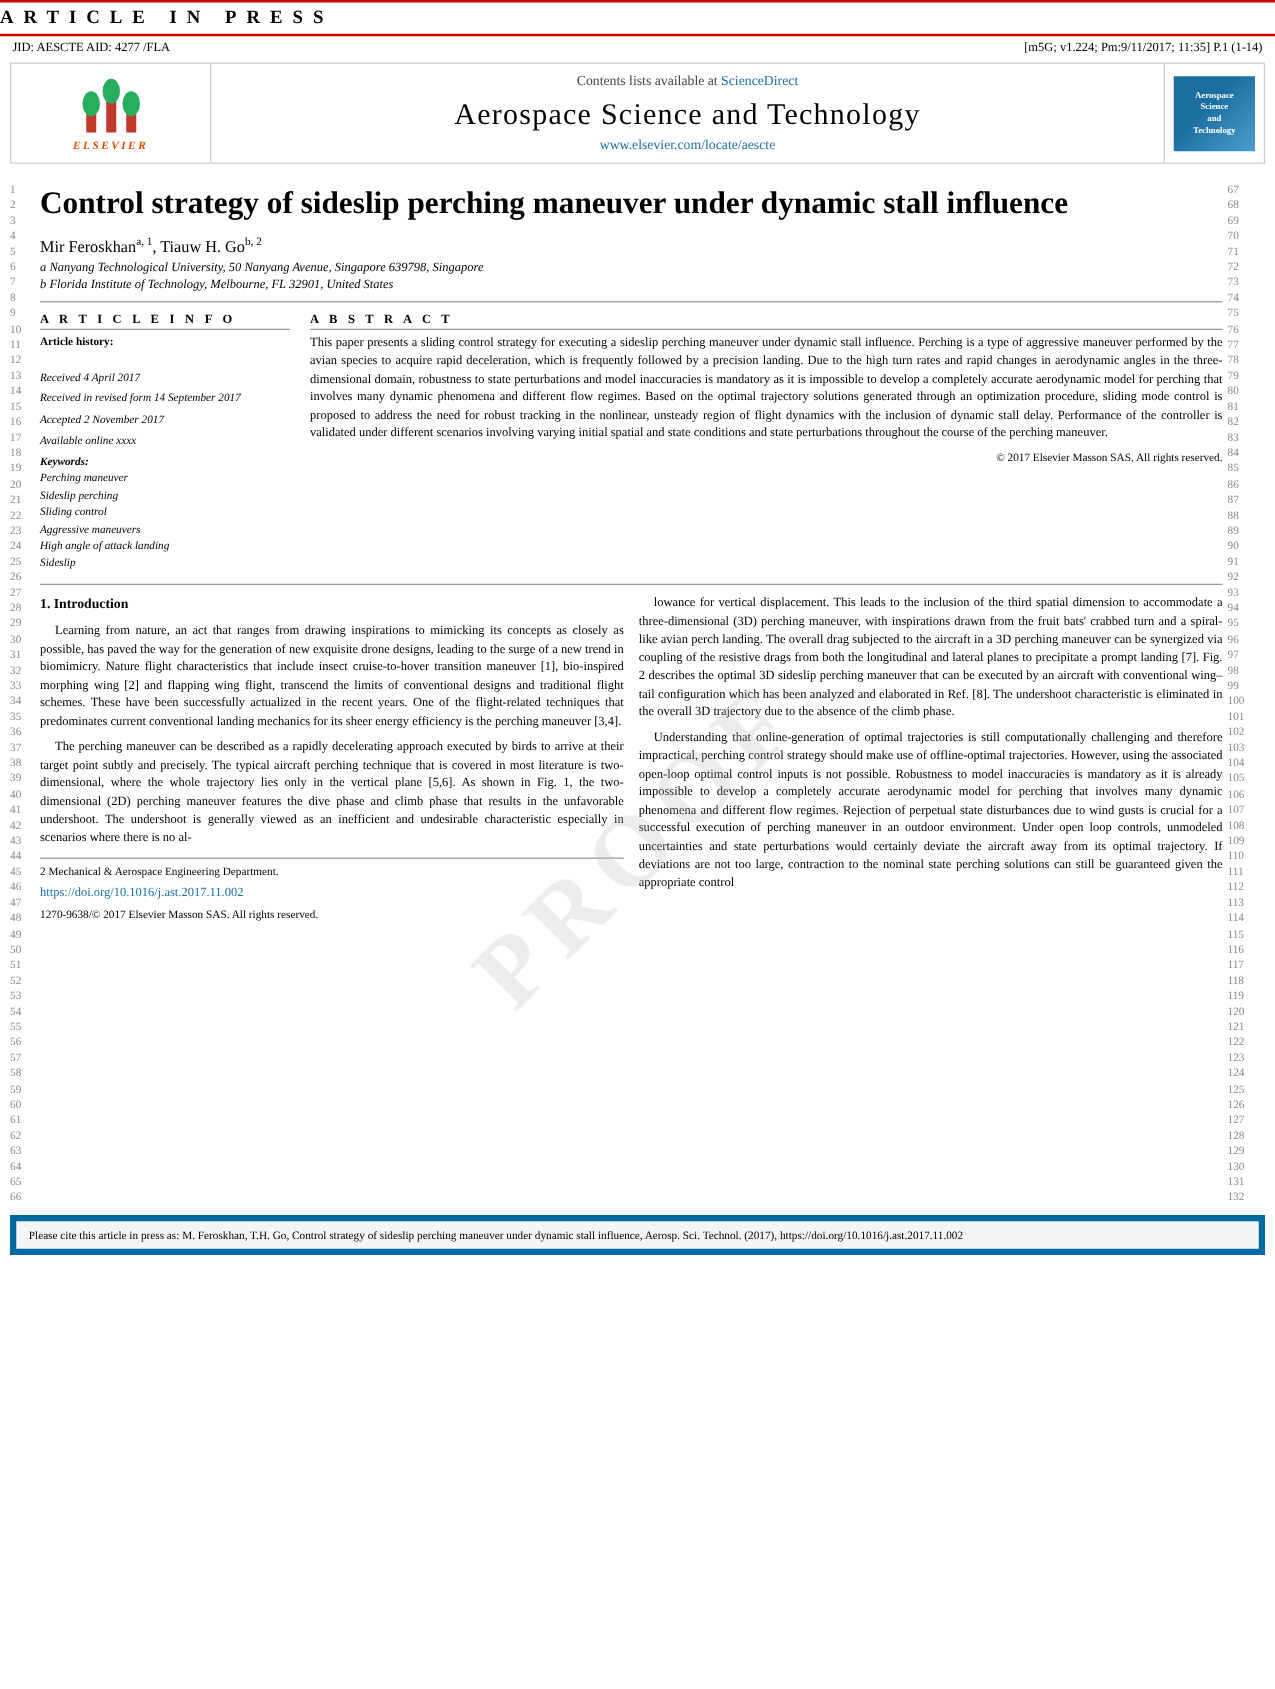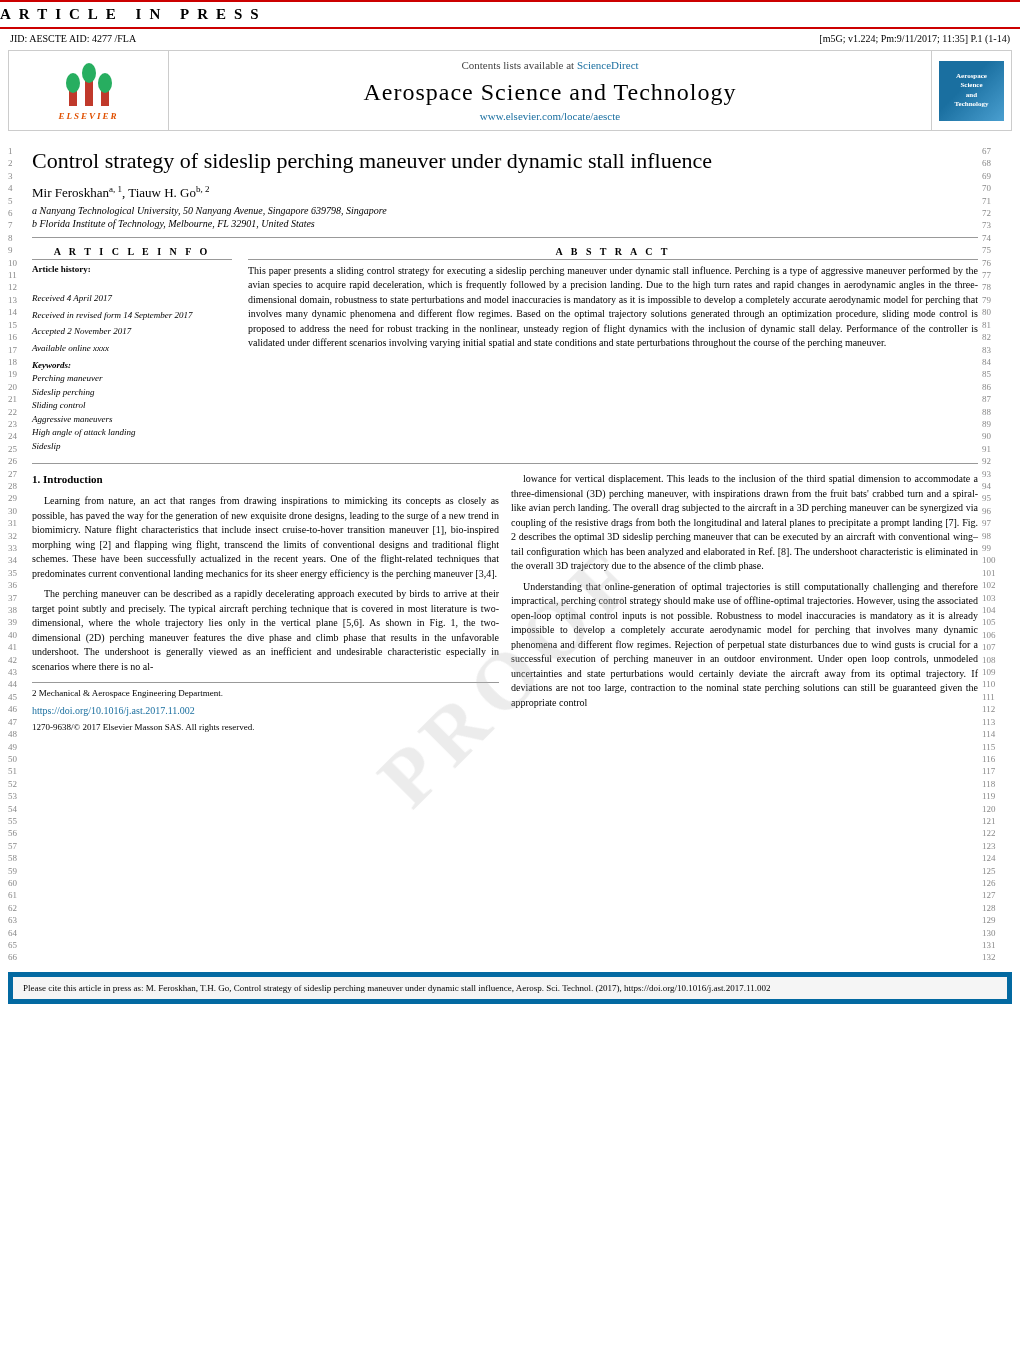--- a/index.html
+++ b/index.html
@@ -153,22 +153,22 @@
       flex-shrink: 0;
     }
 
     .main-content {
       flex: 1;
       padding: 0 4px;
     }
 
     
     .article-title {
-      font-size: 22px;
-      font-weight: normal;
+      font-size: 25px;
+      font-weight: bold;
       color: #000;
       margin: 12px 0 8px 0;
       line-height: 1.3;
     }
 
     .authors {
       font-size: 13px;
       margin-bottom: 4px;
     }
 
@@ -207,21 +207,20 @@
     }
 
     .section-header-small {
       font-size: 10px;
       font-weight: bold;
       letter-spacing: 3px;
       color: #000;
       margin-bottom: 4px;
       border-bottom: 1px solid #999;
       padding-bottom: 2px;
-      text-align: center;
     }
 
     .info-label {
       font-size: 9px;
       font-weight: bold;
       margin-bottom: 18px;
     }
 
     .info-text {
       font-size: 9px;
@@ -481,20 +480,21 @@
           <div>Sideslip perching</div>
           <div>Sliding control</div>
           <div>Aggressive maneuvers</div>
           <div>High angle of attack landing</div>
           <div>Sideslip</div>
         </div>
       </div>
       <div class="abstract-col">
         <div class="section-header-small">A B S T R A C T</div>
         <div class="abstract-text">This paper presents a sliding control strategy for executing a sideslip perching maneuver under dynamic stall influence. Perching is a type of aggressive maneuver performed by the avian species to acquire rapid deceleration, which is frequently followed by a precision landing. Due to the high turn rates and rapid changes in aerodynamic angles in the three-dimensional domain, robustness to state perturbations and model inaccuracies is mandatory as it is impossible to develop a completely accurate aerodynamic model for perching that involves many dynamic phenomena and different flow regimes. Based on the optimal trajectory solutions generated through an optimization procedure, sliding mode control is proposed to address the need for robust tracking in the nonlinear, unsteady region of flight dynamics with the inclusion of dynamic stall delay. Performance of the controller is validated under different scenarios involving varying initial spatial and state conditions and state perturbations throughout the course of the perching maneuver.</div>
+        <div class="copyright-line">© 2017 Elsevier Masson SAS. All rights reserved.</div>
       </div>
     </div>
 
     <hr class="divider-line">
 
     <div class="body-two-col">
       <div class="body-col">
         <div class="section-heading">1.  Introduction</div>
         <div class="body-paragraph">Learning from nature, an act that ranges from drawing inspirations to mimicking its concepts as closely as possible, has paved the way for the generation of new exquisite drone designs, leading to the surge of a new trend in biomimicry. Nature flight characteristics that include insect cruise-to-hover transition maneuver [1], bio-inspired morphing wing [2] and flapping wing flight, transcend the limits of conventional designs and traditional flight schemes. These have been successfully actualized in the recent years. One of the flight-related techniques that predominates current conventional landing mechanics for its sheer energy efficiency is the perching maneuver [3,4].</div>
         <div class="body-paragraph">The perching maneuver can be described as a rapidly decelerating approach executed by birds to arrive at their target point subtly and precisely. The typical aircraft perching technique that is covered in most literature is two-dimensional, where the whole trajectory lies only in the vertical plane [5,6]. As shown in Fig. 1, the two-dimensional (2D) perching maneuver features the dive phase and climb phase that results in the unfavorable undershoot. The undershoot is generally viewed as an inefficient and undesirable characteristic especially in scenarios where there is no al-</div>

